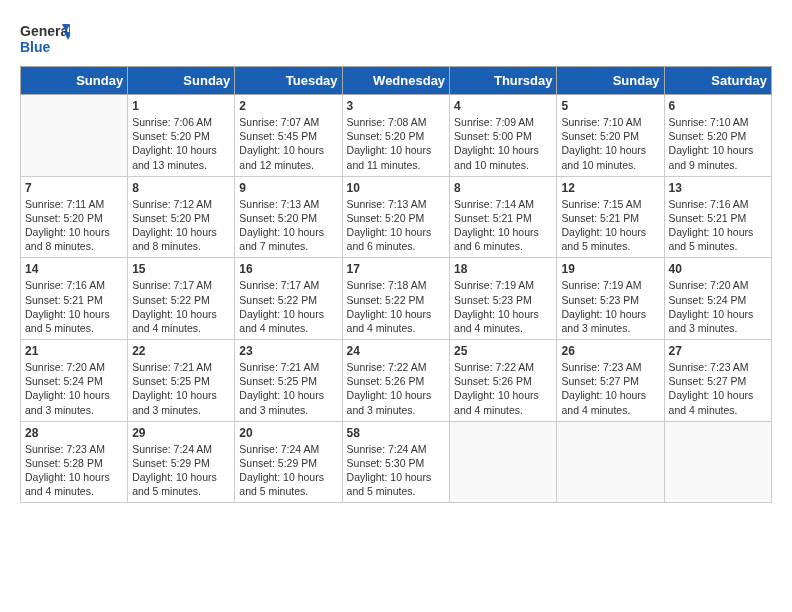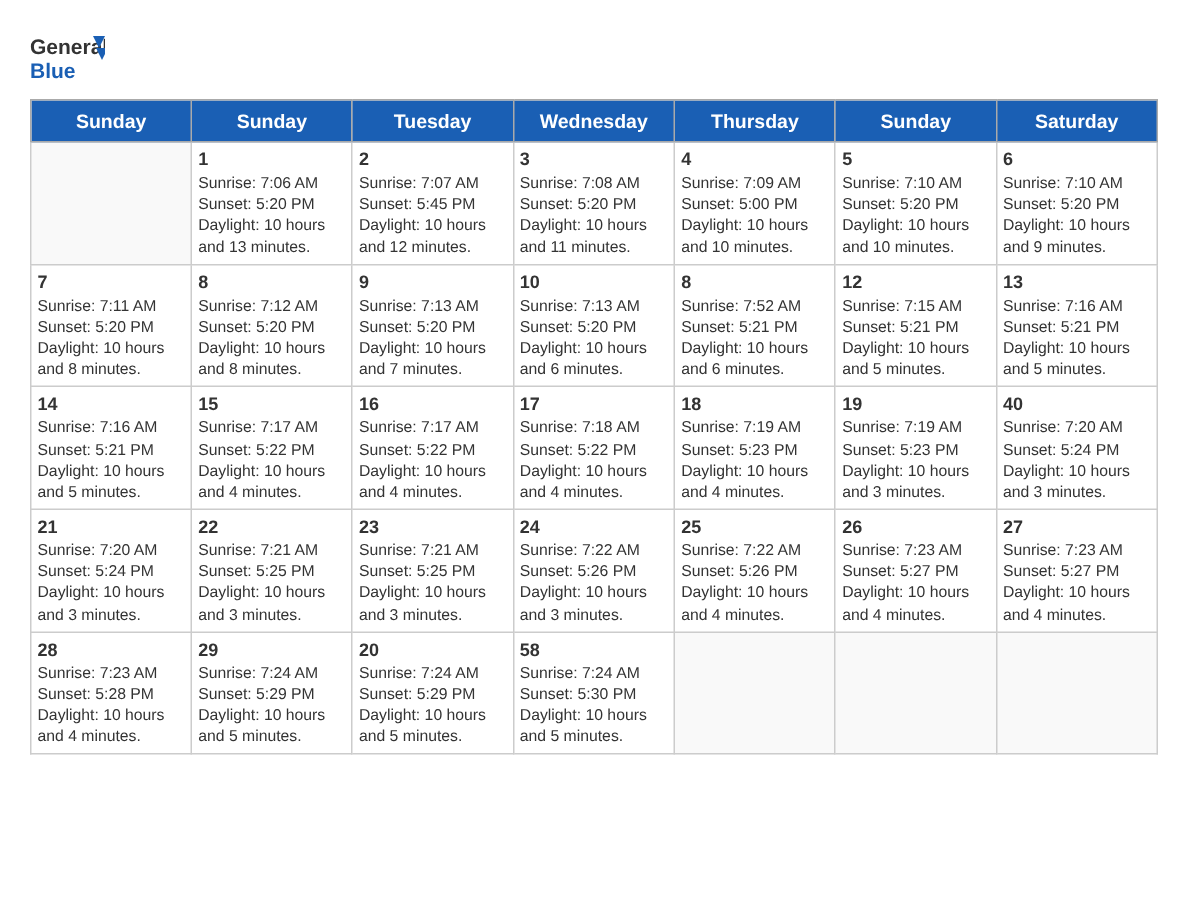--- a/index.html
+++ b/index.html
@@ -36,21 +36,21 @@
     .calendar {
       width: 100%;
       border-collapse: collapse;
       margin-top: 6px;
     }
     .calendar th {
       background-color: #1a5fb4;
       color: #fff;
       font-size: 13px;
       padding: 6px 4px;
-      text-align: center;
+      text-align: right;
       border: 1px solid #aaa;
     }
     .calendar td {
       vertical-align: top;
       border: 1px solid #ccc;
       padding: 4px;
       width: 108px;
       min-height: 80px;
       font-size: 11px;
       color: #333;
@@ -177,21 +177,21 @@
         </td>
         <td>
           <span class="day-num">10</span>
           <div class="day-info">Sunrise: 7:13 AM
 Sunset: 5:20 PM
 Daylight: 10 hours
 and 6 minutes.</div>
         </td>
         <td>
           <span class="day-num">8</span>
-          <div class="day-info">Sunrise: 7:52 AM
+          <div class="day-info">Sunrise: 7:14 AM
 Sunset: 5:21 PM
 Daylight: 10 hours
 and 6 minutes.</div>
         </td>
         <td>
           <span class="day-num">12</span>
           <div class="day-info">Sunrise: 7:15 AM
 Sunset: 5:21 PM
 Daylight: 10 hours
 and 5 minutes.</div>

